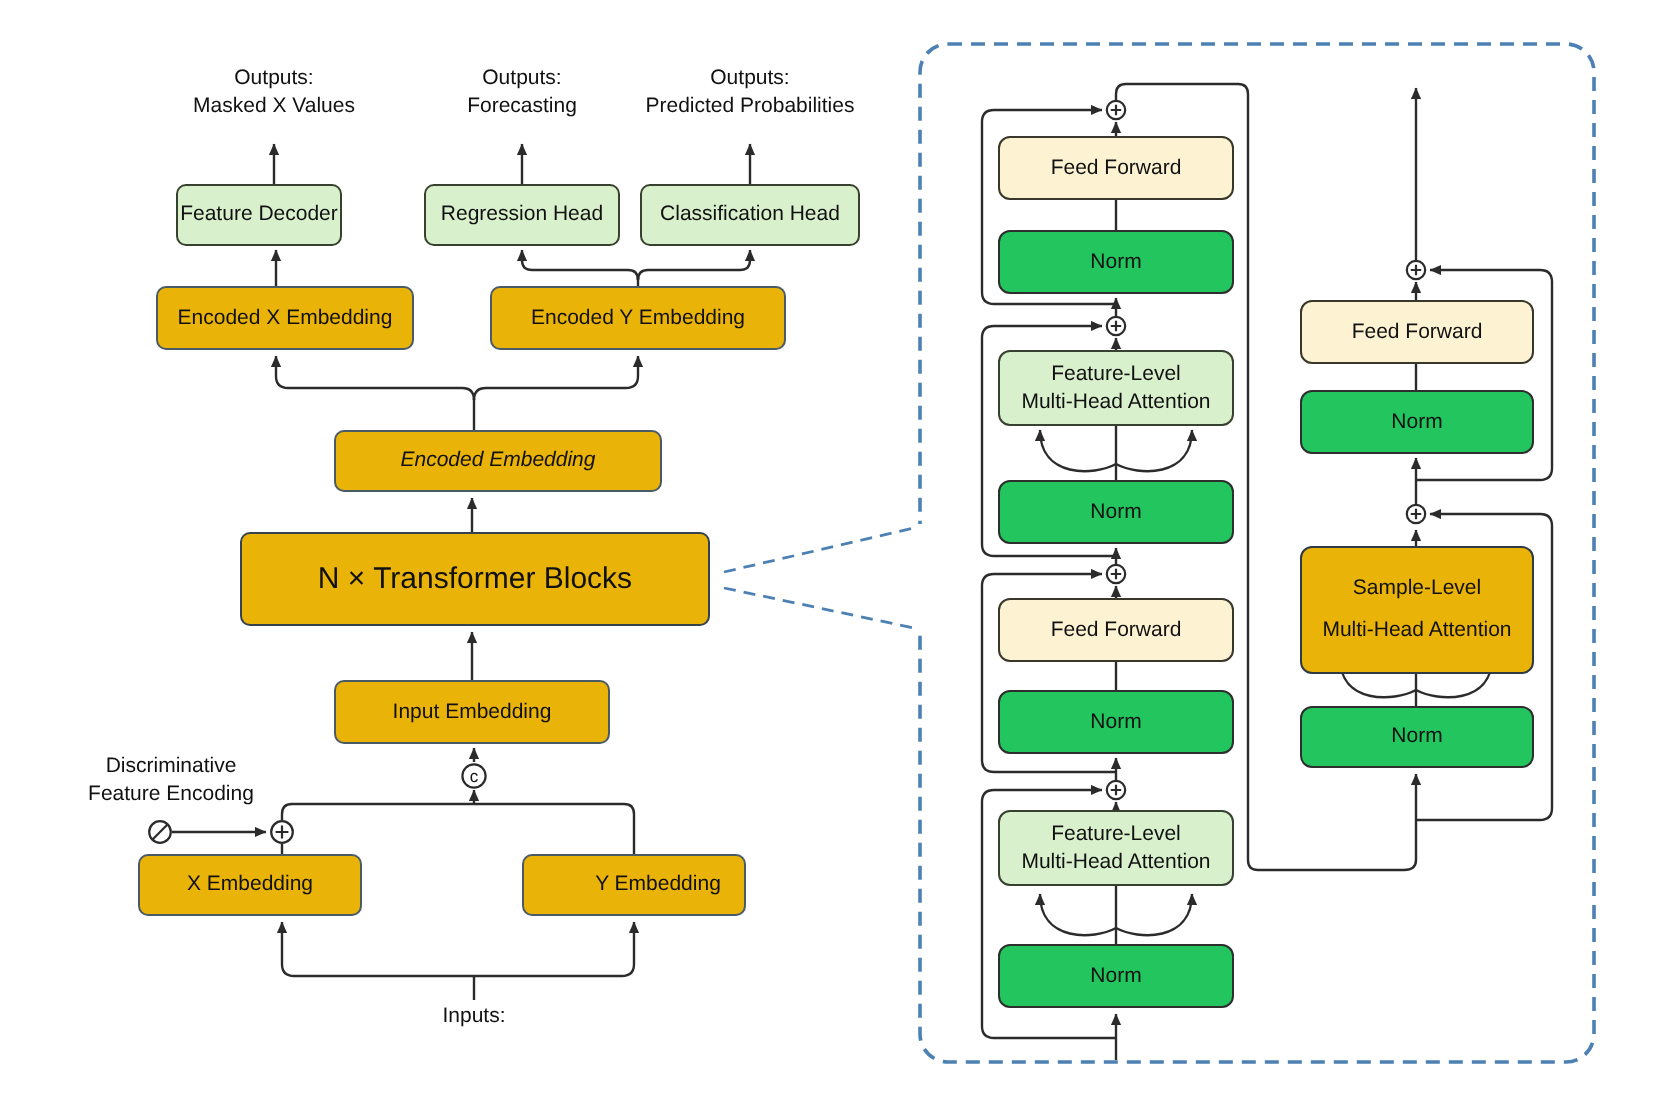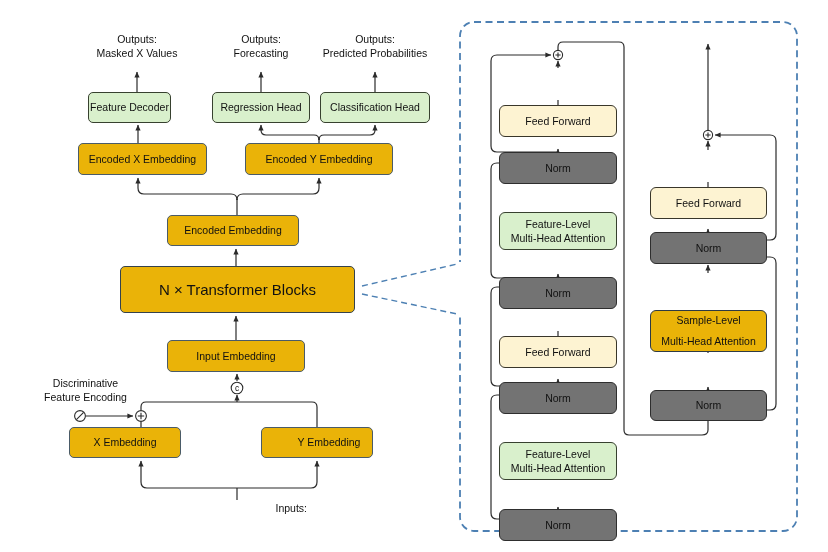--- a/index.html
+++ b/index.html
@@ -5,22 +5,22 @@
   html,body{margin:0;padding:0;background:#ffffff;}
   .canvas{position:relative;width:828px;height:552px;background:#ffffff;
           font-family:"Liberation Sans",sans-serif;color:#111;overflow:hidden;}
   svg.wires{position:absolute;left:0;top:0;width:828px;height:552px;}
   .box{position:absolute;box-sizing:border-box;border:1.2px solid #2e2e2e;border-radius:5px;
        display:flex;flex-direction:column;align-items:center;justify-content:center;
        font-size:10.5px;line-height:13px;text-align:center;background:#fff;}
   .blue{background:#eab308;border-color:#44566379;border-color:#4a5b68;}
   .green{background:#d9f0cc;border-color:#37412f;}
   .yellow{background:#fdf3d2;border-color:#39362a;}
-  .white{background:#737373;border-color:#2e2e2e;}
-  .panel{border-radius:6px;margin-top:37px;}
+  .white{background:#22c55e;border-color:#2e2e2e;}
+  .panel{border-radius:6px;}
   .big{font-size:15px;line-height:18px;border-width:1.6px;border-color:#34424d;}
   .tall{line-height:21px;}
   .mha{line-height:14px;}
   .lbl{position:absolute;font-size:10.5px;line-height:13.5px;text-align:center;}
   .lbl span{display:block;}
   .box span{display:block;}
 </style>
 </head>
 <body>
 
@@ -161,40 +161,40 @@
   </div>
   <div class="box green" style="left:320px;top:92px;width:110px;height:31px;">
     <span>Classification Head</span>
   </div>
   <div class="box blue" style="left:78px;top:143px;width:129px;height:32px;">
     <span>Encoded X Embedding</span>
   </div>
   <div class="box blue" style="left:245px;top:143px;width:148px;height:32px;">
     <span>Encoded Y Embedding</span>
   </div>
-  <div class="box blue" style="left:167px;top:215px;width:132px;height:31px;">
+  <div class="box blue" style="left:167px;top:215px;width:164px;height:31px;font-style:italic;">
     <span>Encoded Embedding</span>
   </div>
   <div class="box blue big" style="left:120px;top:266px;width:235px;height:47px;">
     <span>N × Transformer Blocks</span>
   </div>
   <div class="box blue" style="left:167px;top:340px;width:138px;height:32px;">
     <span>Input Embedding</span>
   </div>
   <div class="lbl" style="left:28px;top:377px;width:115px;">
     <span>Discriminative</span>
     <span>Feature Encoding</span>
   </div>
   <div class="box blue" style="left:69px;top:427px;width:112px;height:31px;">
     <span>X Embedding</span>
   </div>
   <div class="box blue" style="left:261px;top:427px;width:112px;height:31px;padding-left:24px;">
     <span>Y Embedding</span>
   </div>
-  <div class="lbl" style="left:167px;top:502px;width:140px;text-align:right;">
+  <div class="lbl" style="left:167px;top:502px;width:140px;">
     <span>Inputs:</span>
   </div>
 
   <div class="box yellow panel" style="left:499px;top:68px;width:118px;height:32px;">
     <span>Feed Forward</span>
   </div>
   <div class="box white panel" style="left:499px;top:115px;width:118px;height:32px;">
     <span>Norm</span>
   </div>
   <div class="box green panel mha" style="left:499px;top:175px;width:118px;height:38px;">
@@ -217,21 +217,21 @@
   <div class="box white panel" style="left:499px;top:472px;width:118px;height:32px;">
     <span>Norm</span>
   </div>
 
   <div class="box yellow panel" style="left:650px;top:150px;width:117px;height:32px;">
     <span>Feed Forward</span>
   </div>
   <div class="box white panel" style="left:650px;top:195px;width:117px;height:32px;">
     <span>Norm</span>
   </div>
-  <div class="box blue panel tall" style="left:650px;top:273px;width:117px;height:42px;border-color:#2e3a44;">
+  <div class="box blue panel tall" style="left:650px;top:273px;width:117px;height:64px;border-color:#2e3a44;">
     <span>Sample-Level</span>
     <span>Multi-Head Attention</span>
   </div>
   <div class="box white panel" style="left:650px;top:353px;width:117px;height:31px;">
     <span>Norm</span>
   </div>
 
 </div>
 
 </body></html>

